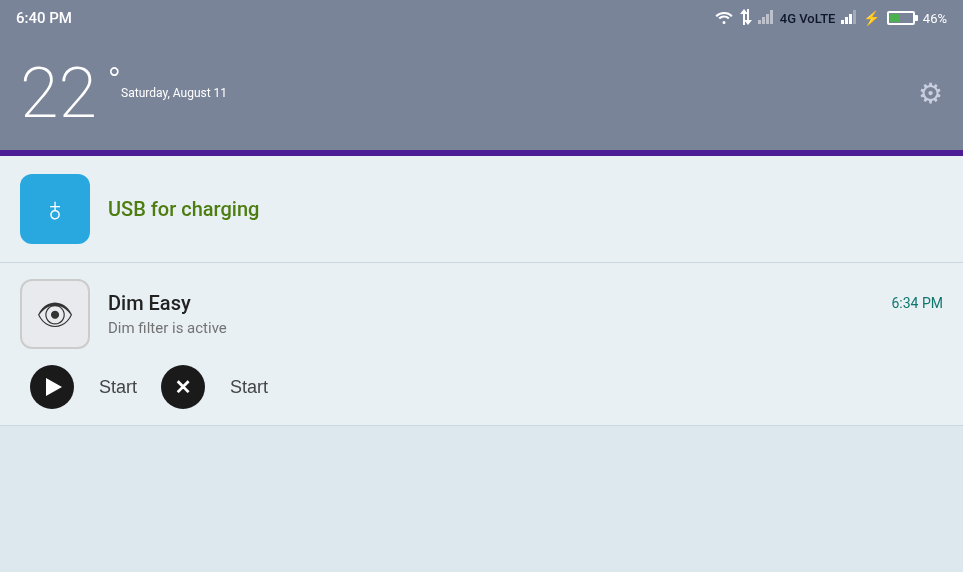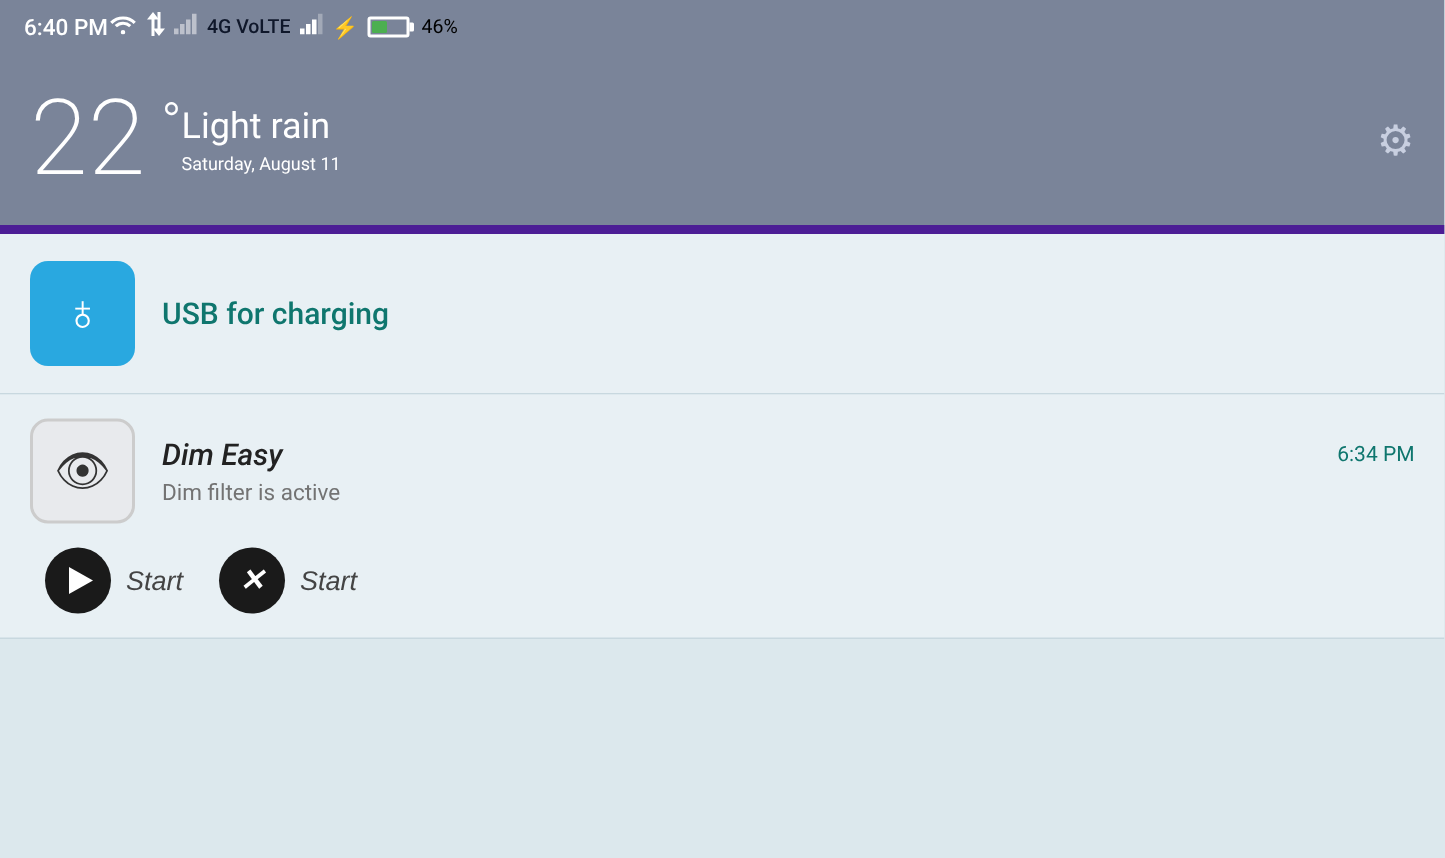--- a/index.html
+++ b/index.html
@@ -9,20 +9,21 @@
       font-family: 'Roboto', Arial, sans-serif;
       overflow: hidden;
       background: #dce8ed;
     }
 
     
     .status-bar {
       background: #7a8499;
       display: flex;
       align-items: center;
+      justify-content: space-between;
       padding: 6px 16px;
       height: 36px;
     }
     .status-time {
       color: white;
       font-size: 15px;
       font-weight: 500;
     }
     .status-icons {
       display: flex;
@@ -144,21 +145,21 @@
       color: white;
       font-size: 34px;
     }
 
     .notification-text {
       flex: 1;
     }
     .notification-title {
       font-size: 20px;
       font-weight: 500;
-      color: #0f766e;
+      color: #4d7c0f;
       margin-bottom: 0;
     }
     .notification-subtitle {
       font-size: 15px;
       color: #666;
     }
 
     
     .dim-easy-card {
       background: #e8f0f4;
@@ -194,47 +195,45 @@
     .dim-easy-header {
       display: flex;
       align-items: center;
       justify-content: space-between;
       margin-bottom: 4px;
     }
     .dim-easy-title {
       font-size: 20px;
       font-weight: 500;
       color: #222;
-      font-style: italic;
     }
     .dim-easy-time {
       font-size: 14px;
       color: #0f766e;
     }
     .dim-easy-subtitle {
       font-size: 15px;
       color: #737373;
     }
 
     
     .action-buttons {
       display: flex;
       align-items: center;
       gap: 24px;
       padding-left: 10px;
     }
     .action-btn {
       display: flex;
       align-items: center;
-      gap: 10px;
+      gap: 25px;
       cursor: pointer;
       background: none;
       border: none;
       outline: none;
-      font-style: italic;
     }
     .action-btn-icon {
       width: 44px;
       height: 44px;
       background: #1a1a1a;
       border-radius: 50%;
       display: flex;
       align-items: center;
       justify-content: center;
       flex-shrink: 0;
@@ -314,31 +313,30 @@
         <rect x="12" y="0" width="3" height="14" opacity="0.3"></rect>
       </svg>
     </span>
 
     <span style="font-size:14px;">⚡</span>
 
     <div class="battery-container">
       <div class="battery-icon">
         <div class="battery-fill"></div>
       </div>
-      <span style="color:#000000;font-size:13px;margin-left:5px;">46%</span>
+      <span style="color:#ffffff;font-size:13px;margin-left:5px;">46%</span>
     </div>
   </div>
 </div>
 
 <div class="weather-panel">
   <div class="weather-temp">
     <span>22</span><span class="degree">°</span>
   </div>
   <div class="weather-info">
-    <div class="weather-condition">Light rain</div>
     <div class="weather-date">Saturday, August 11</div>
   </div>
   <div class="settings-icon">⚙</div>
 </div>
 
 <div class="notifications-area">
 
   <div class="notification-card">
     <div class="usb-icon-container">
       <span class="usb-symbol">♁</span>

